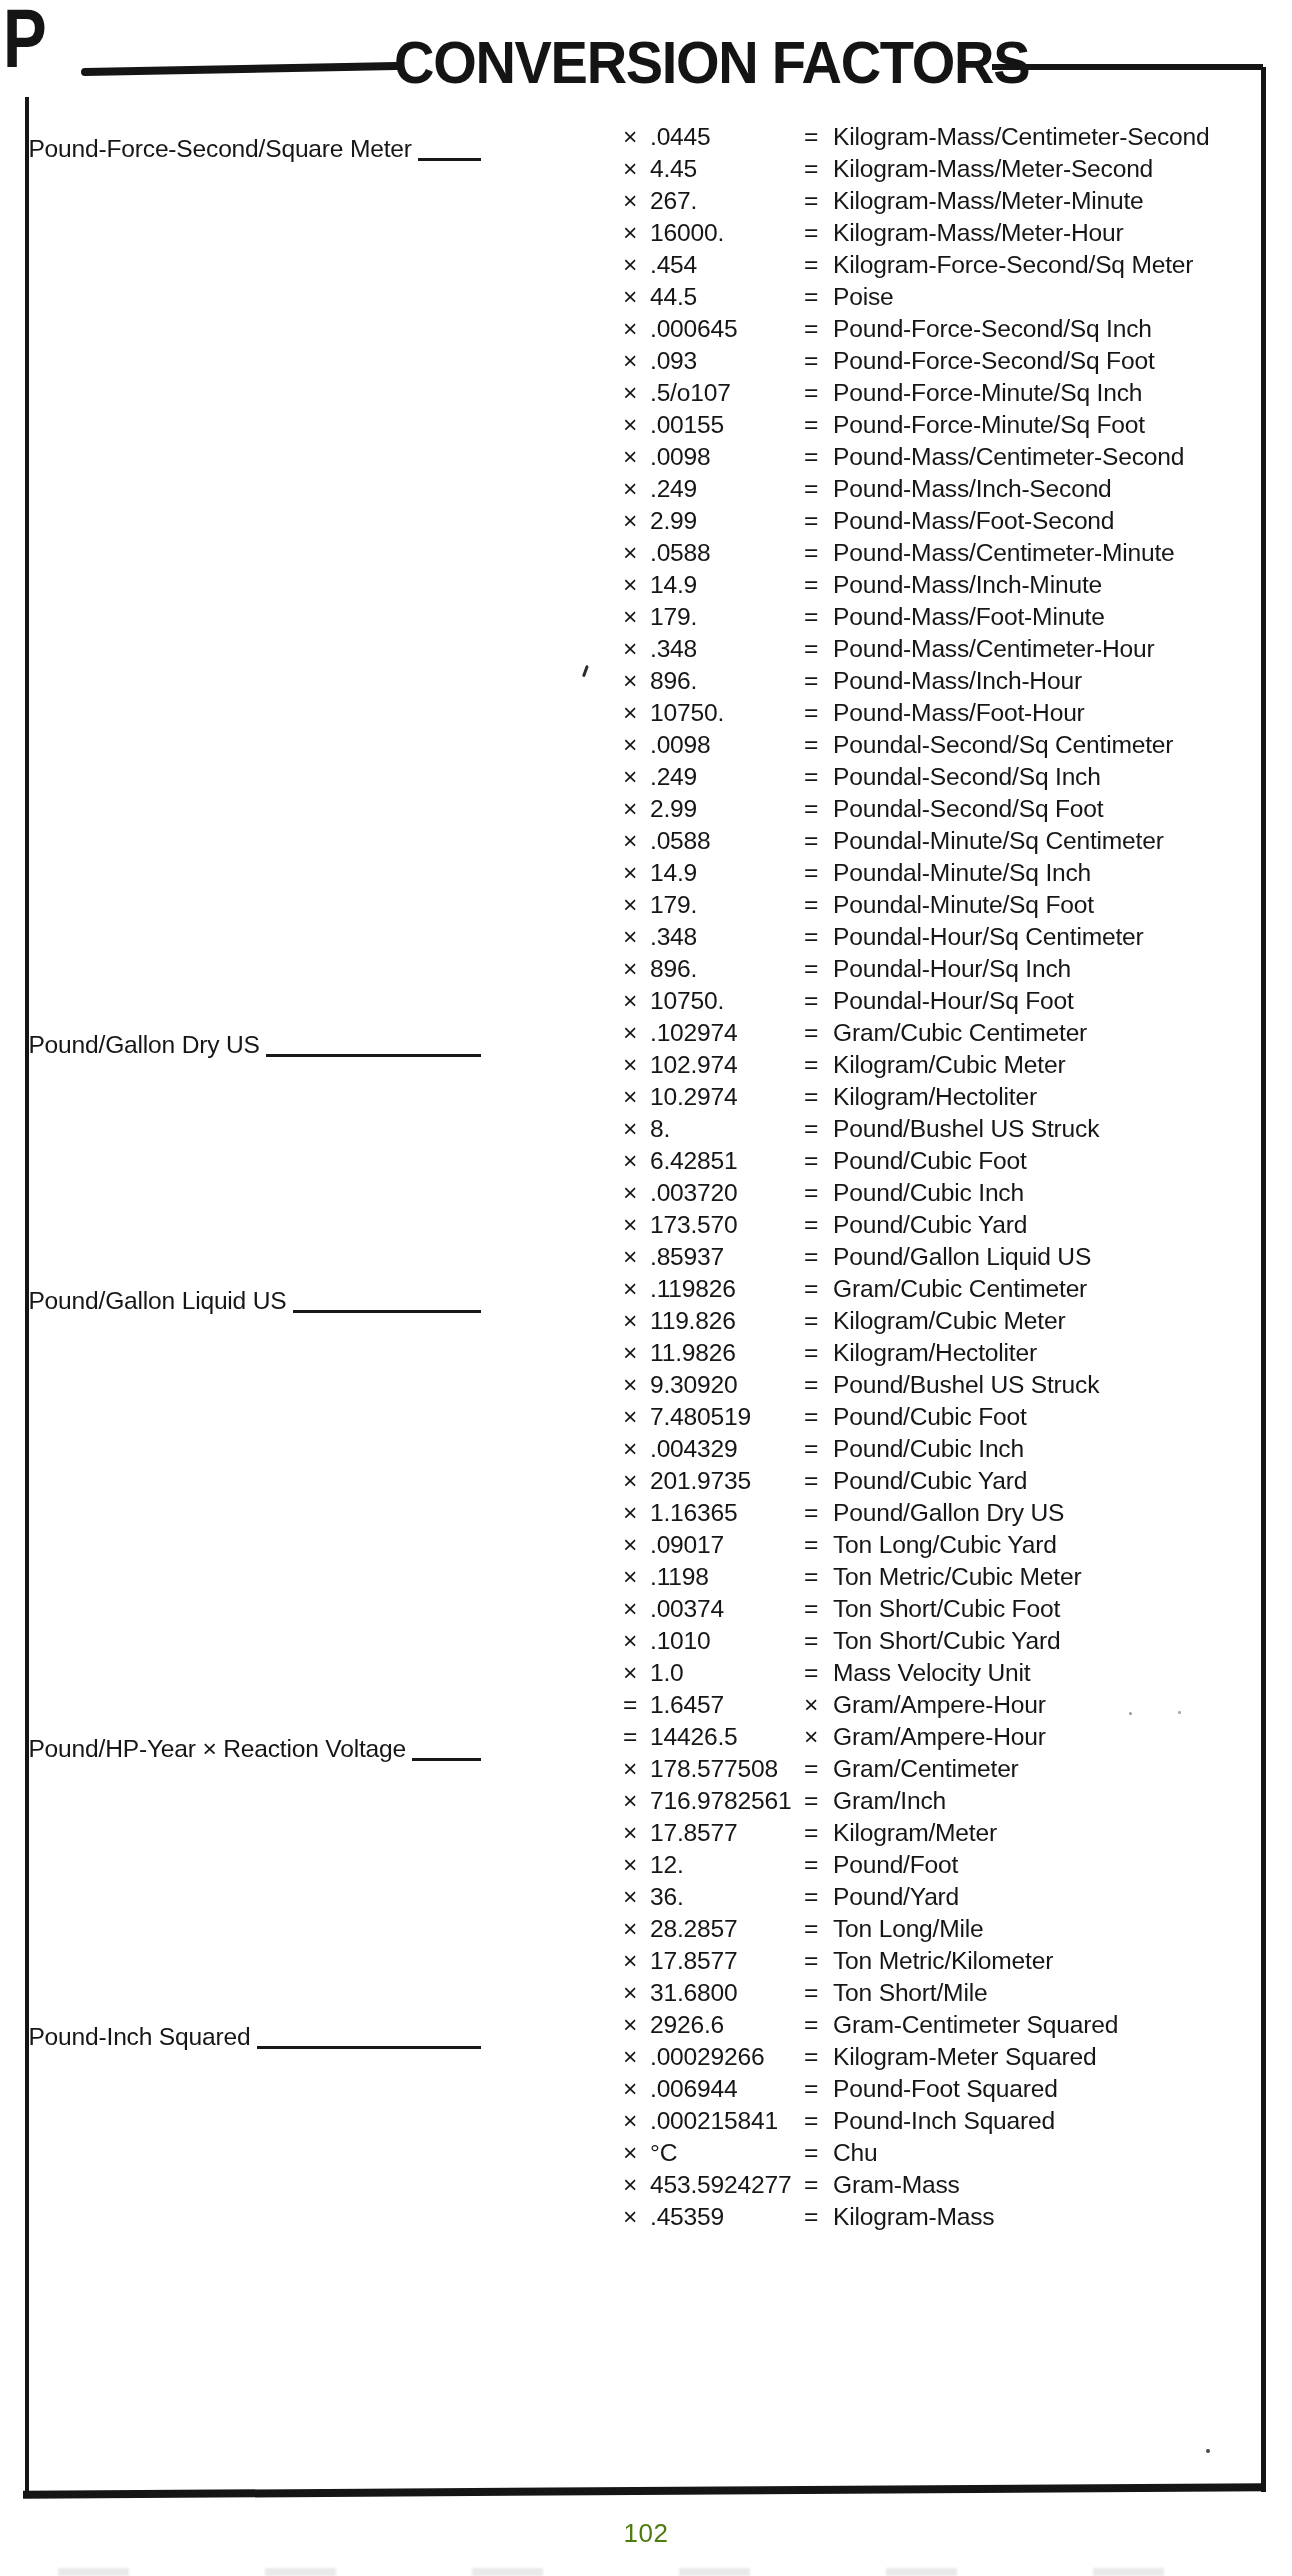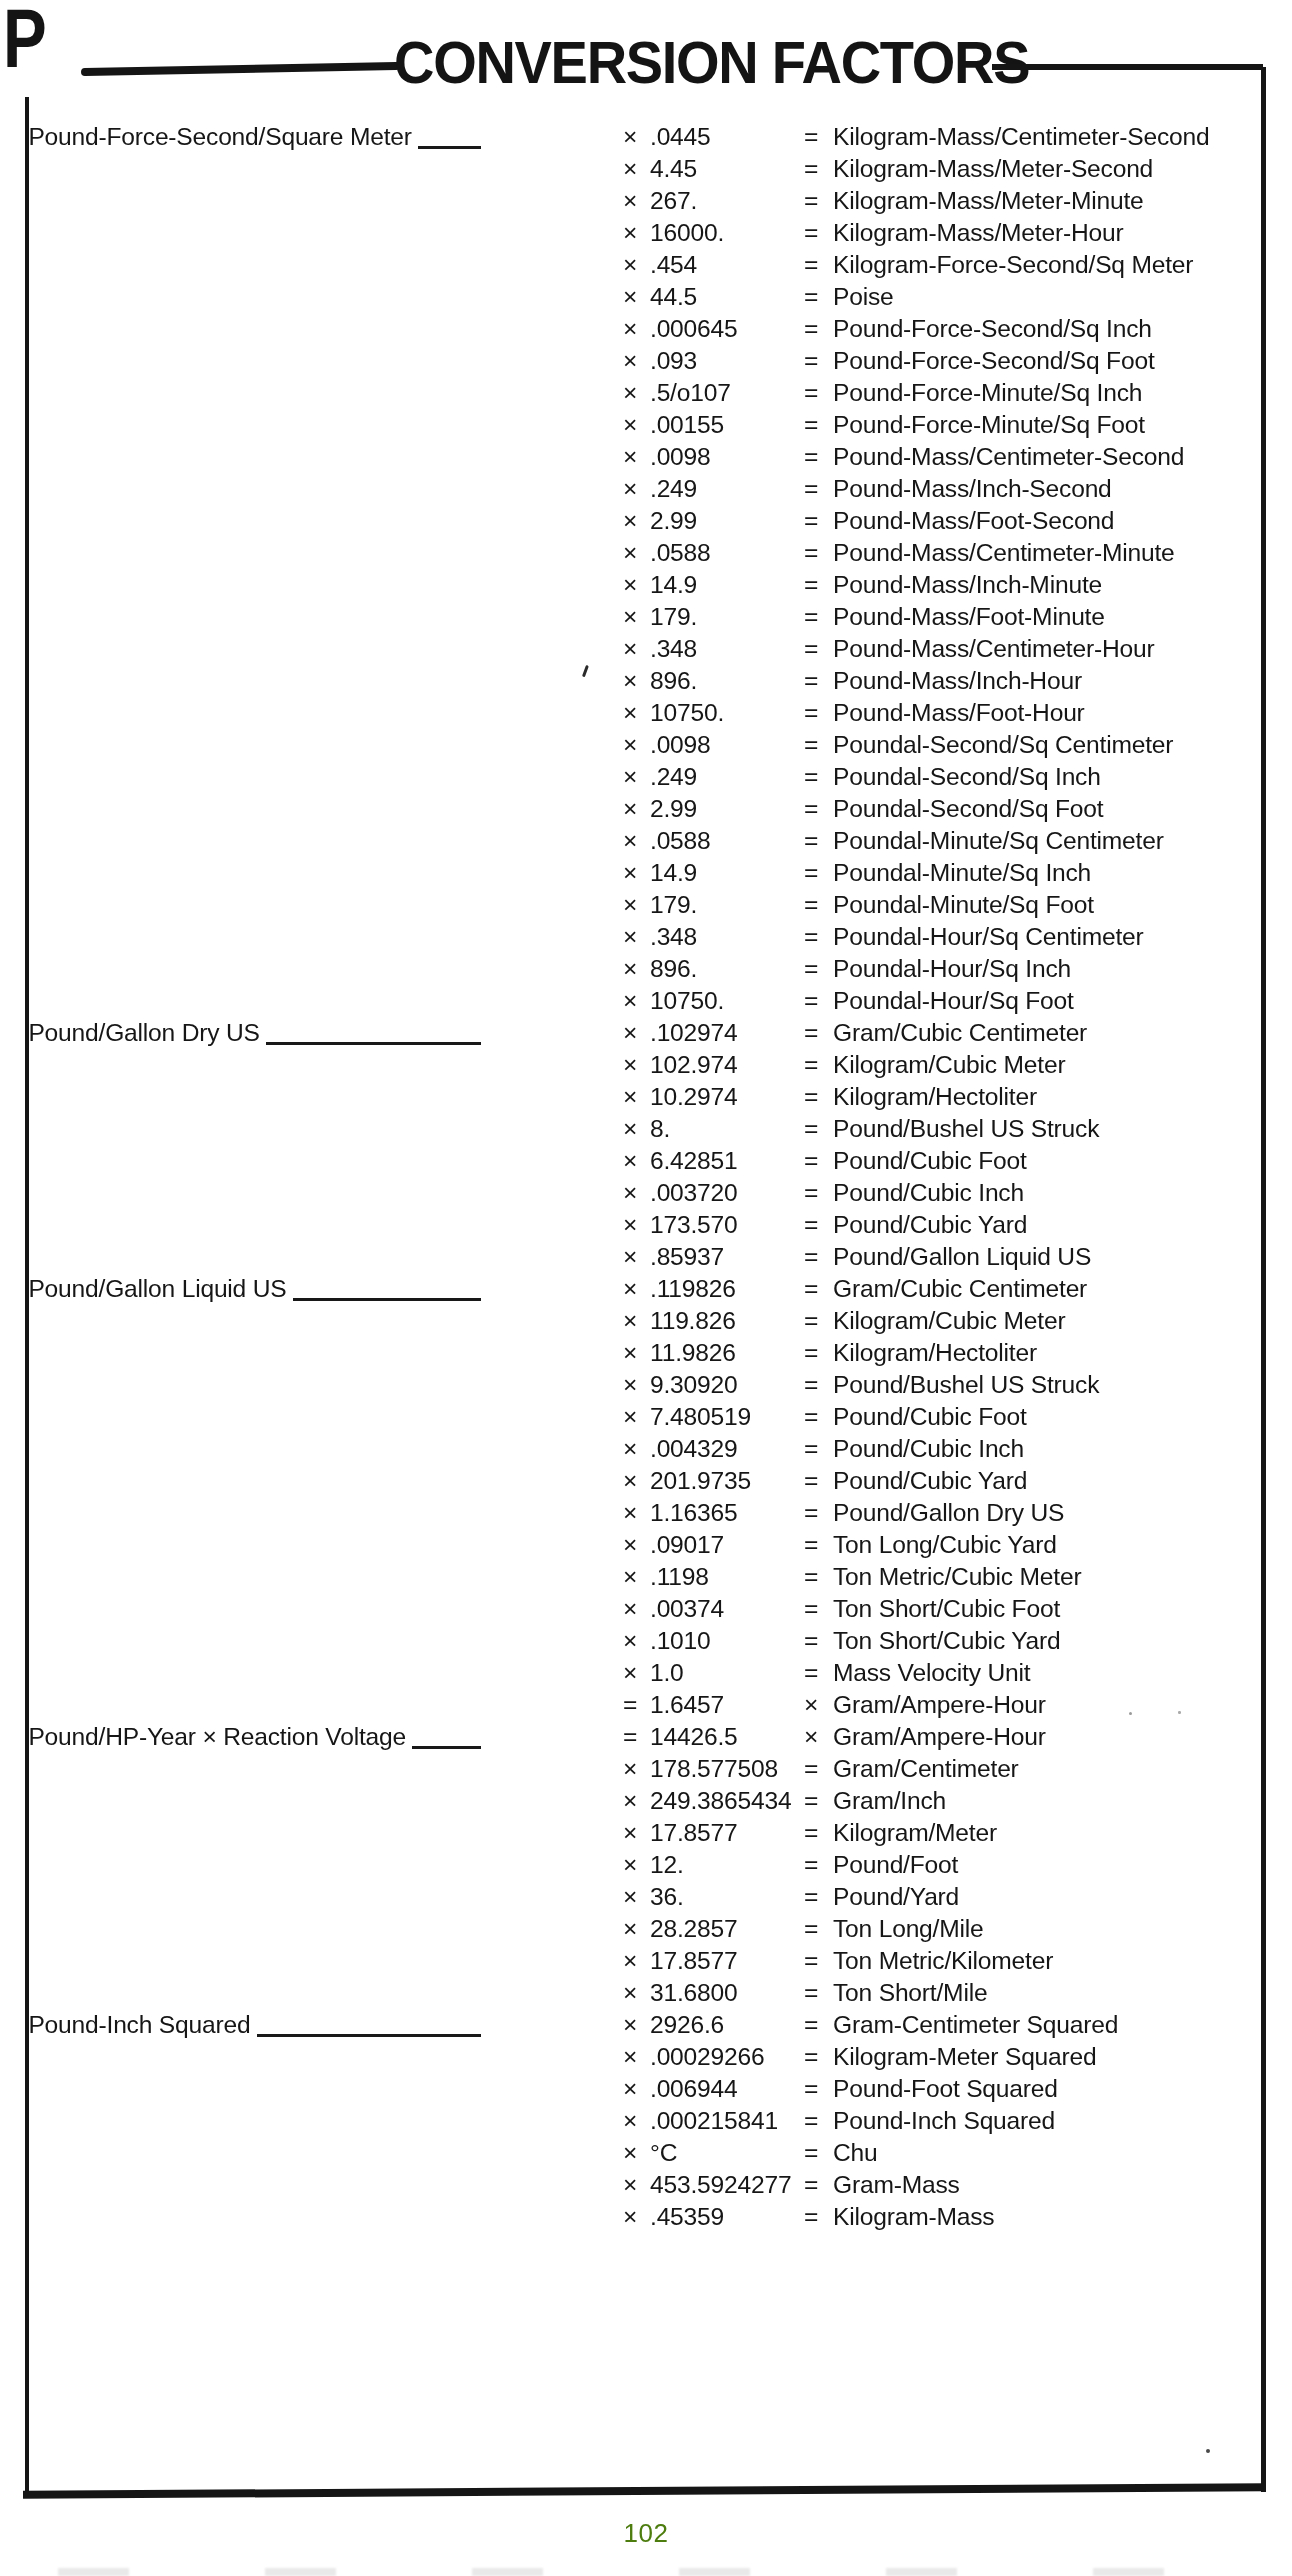--- a/index.html
+++ b/index.html
@@ -39,21 +39,21 @@
   .row{position:relative; height:32px;}
   .cell{
     position:absolute; top:50%; transform:translateY(-50%);
     font-size:24.6px; white-space:nowrap; letter-spacing:-0.2px; color:#161616;
   }
   .op1{left:623px;}
   .factor{left:650px;}
   .op2{left:804px;}
   .result{left:833px;}
   .label{
-    position:absolute; left:28.4px; top:0; width:454px; height:32px;
+    position:absolute; left:28.4px; top:12px; width:454px; height:32px;
     display:flex;
   }
   .label .lbl{
     align-self:center; white-space:nowrap; font-size:24.6px;
     letter-spacing:-0.2px; color:#161616;
   }
   .label .fill{
     flex:1; align-self:flex-end; height:0; min-width:15.5px;
     border-bottom:3.2px solid #181818; margin:0 1.3px 4.5px 6.5px;
   }
@@ -410,21 +410,21 @@
       <span class="cell result">Gram/Ampere-Hour</span>
     </div>
     <div class="row">
       <span class="cell op1">×</span>
       <span class="cell factor">178.577508</span>
       <span class="cell op2">=</span>
       <span class="cell result">Gram/Centimeter</span>
     </div>
     <div class="row">
       <span class="cell op1">×</span>
-      <span class="cell factor">249.3865434</span>
+      <span class="cell factor">716.9782561</span>
       <span class="cell op2">=</span>
       <span class="cell result">Gram/Inch</span>
     </div>
     <div class="row">
       <span class="cell op1">×</span>
       <span class="cell factor">17.8577</span>
       <span class="cell op2">=</span>
       <span class="cell result">Kilogram/Meter</span>
     </div>
     <div class="row">

